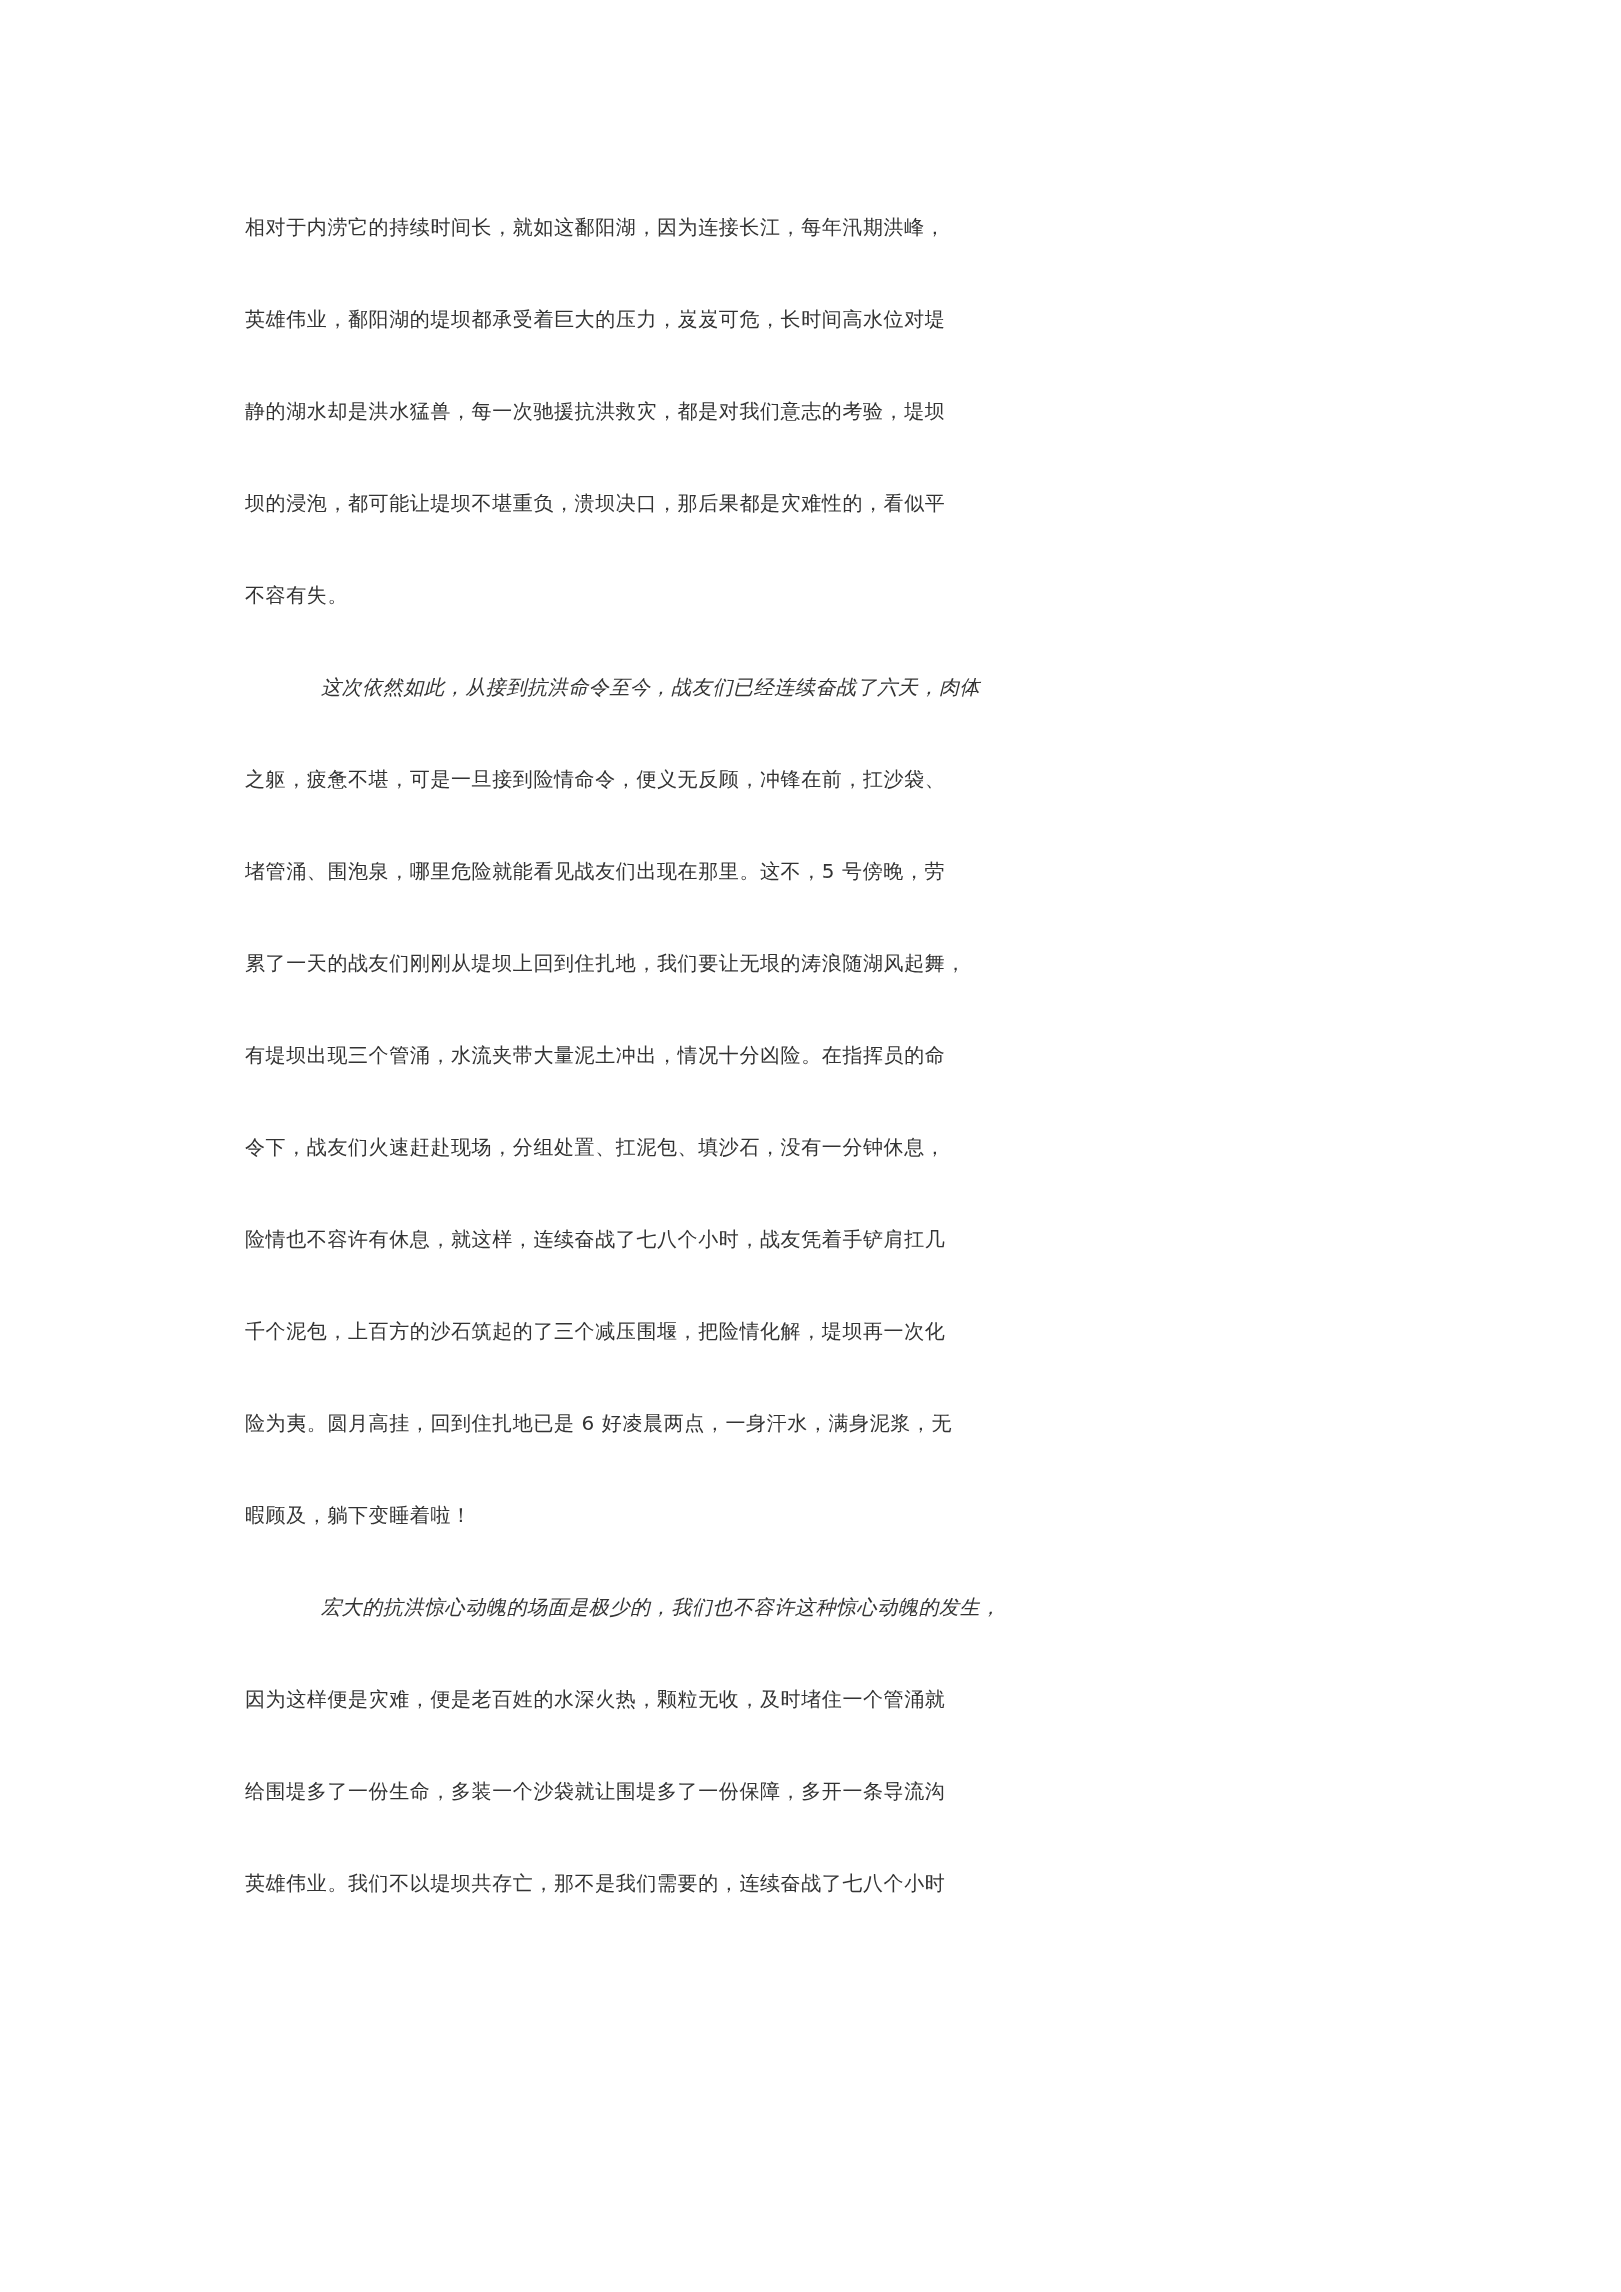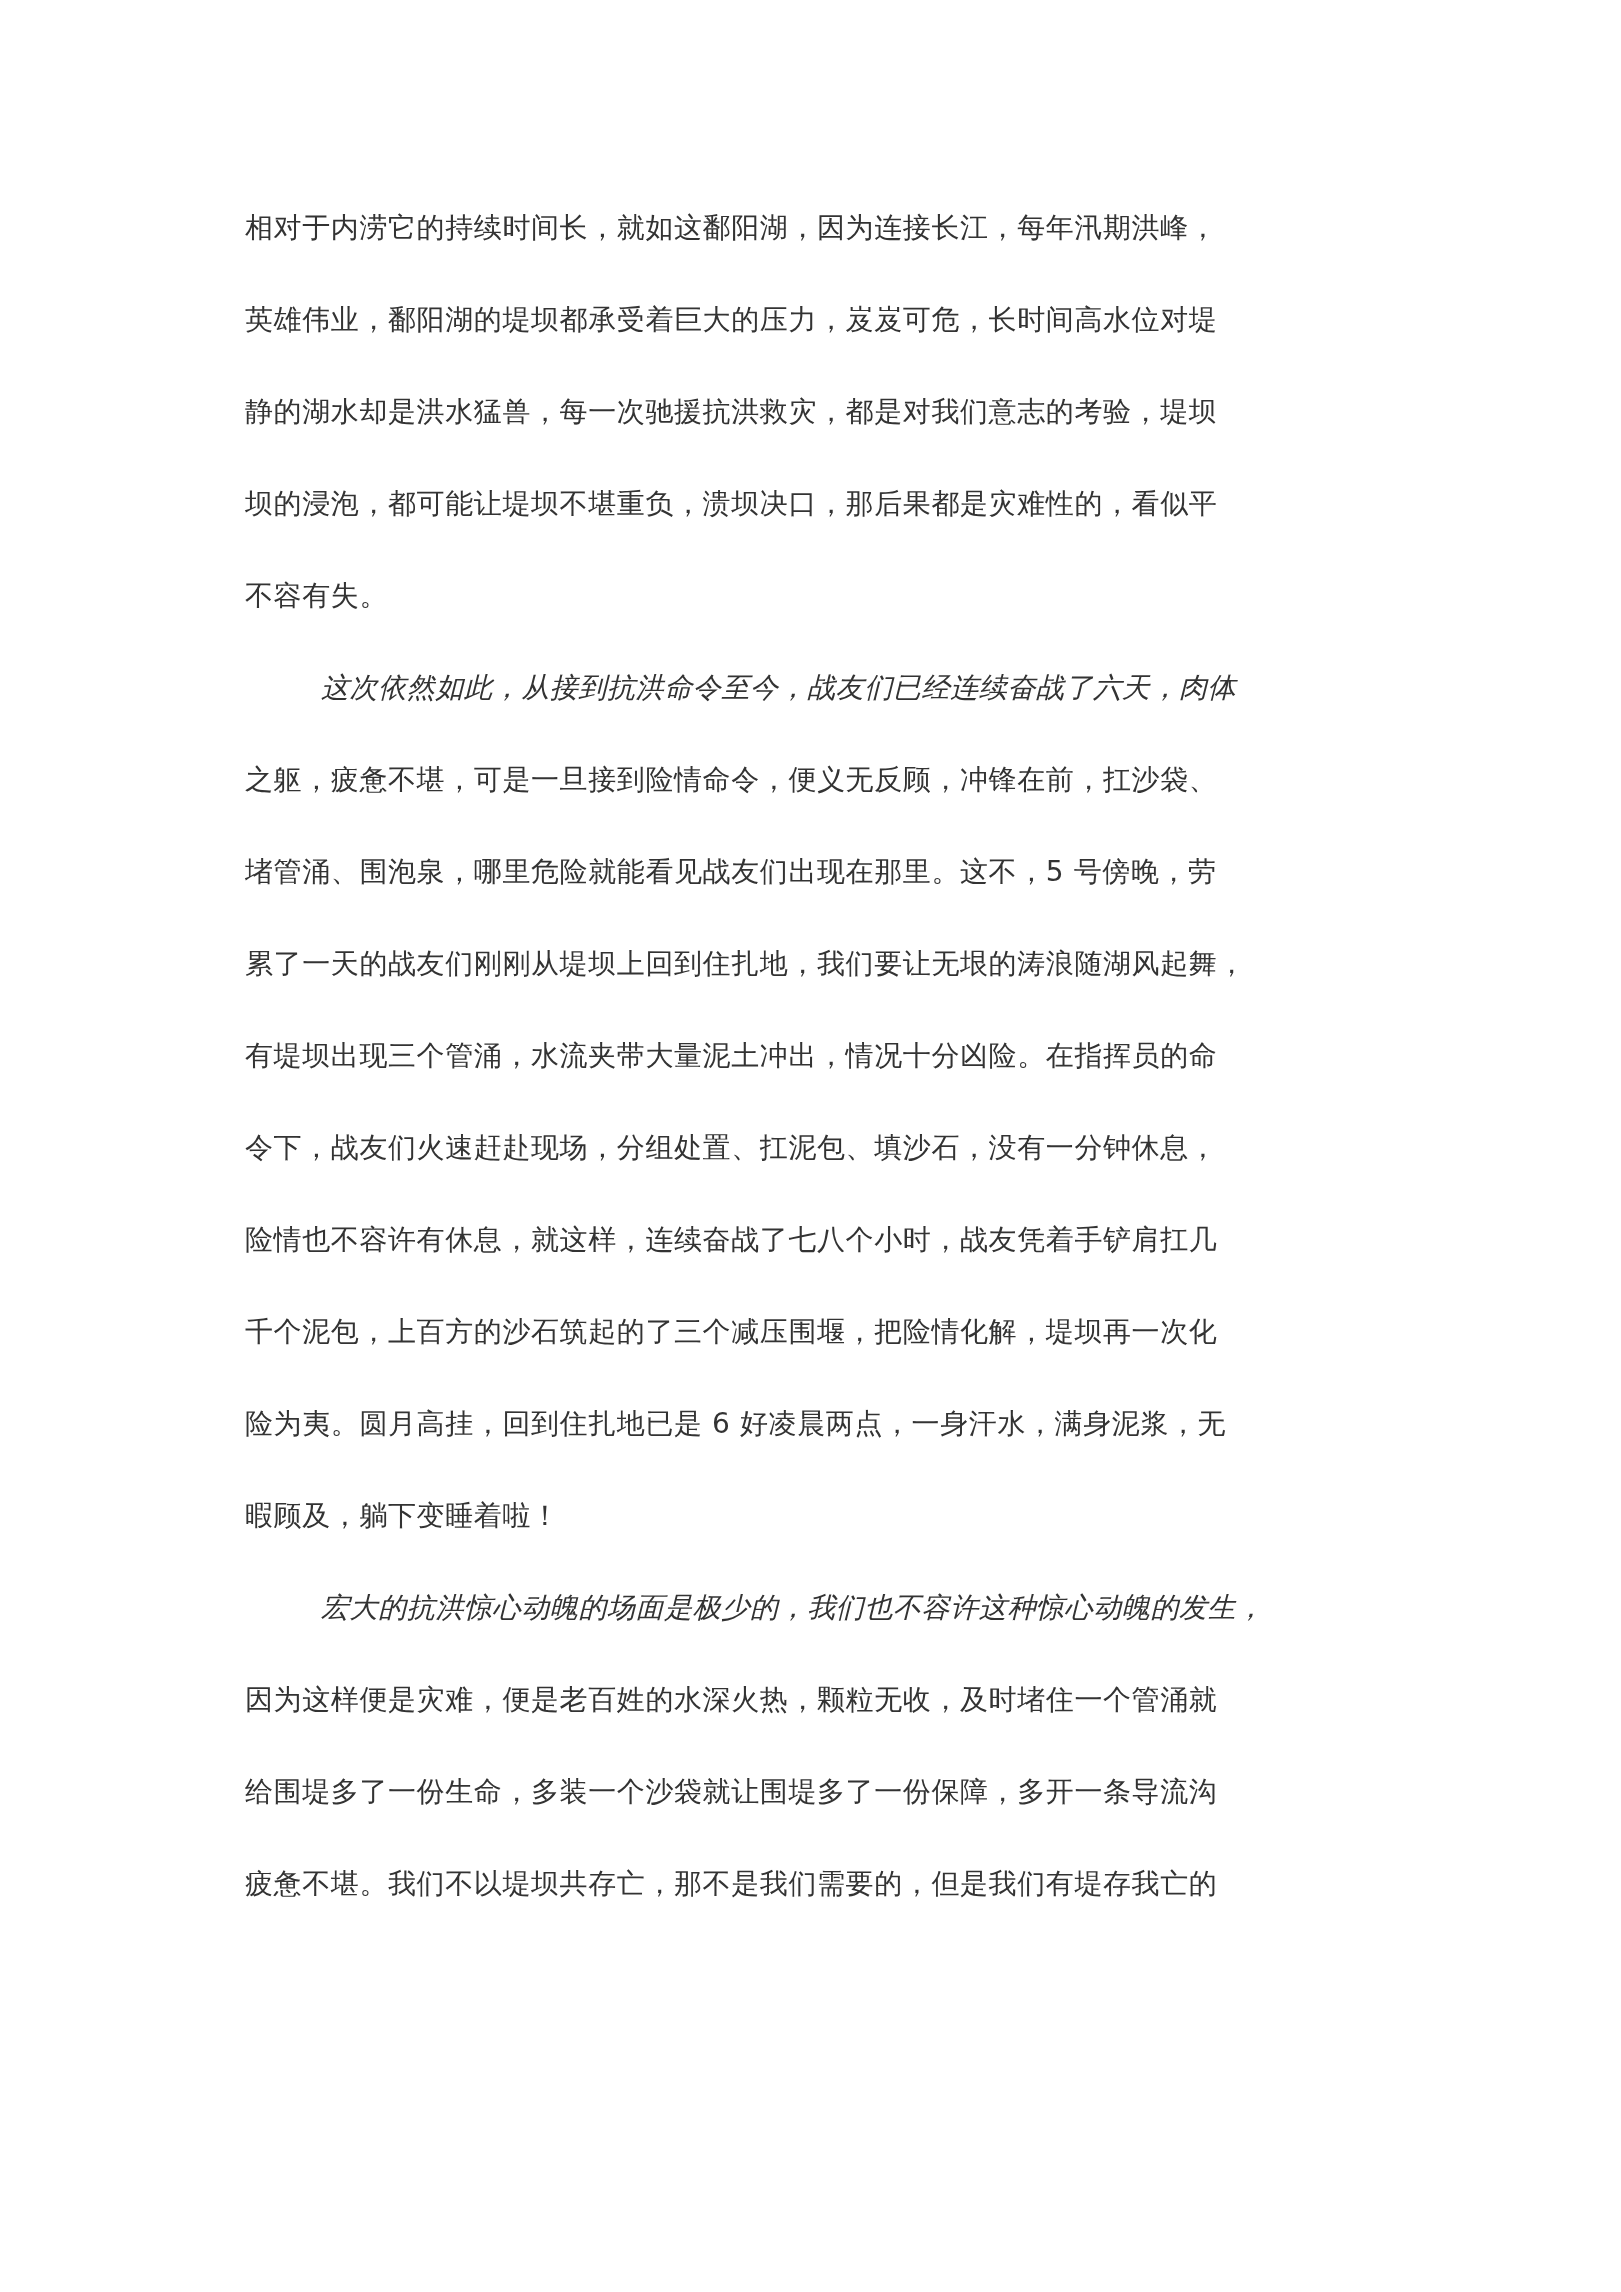--- a/index.html
+++ b/index.html
@@ -1,19 +1,19 @@
 <!DOCTYPE html>
 <html><head>
 <meta charset="utf-8">
 <style>
   html, body { margin:0; padding:0; background:#ffffff; }
   body { width:1621px; height:2293px; position:relative; overflow:hidden;
          font-family:"DejaVu Sans", "Liberation Sans", sans-serif; color:#333333; }
   .page { position:absolute; left:245px; top:201px; width:1147px; }
-  .line { height:92px; line-height:53px; font-size:28px; white-space:nowrap; letter-spacing:0.6px; }
+  .line { height:92px; line-height:53px; font-size:20px; white-space:nowrap; letter-spacing:0.6px; }
   .indent { padding-left:76px;font-style:italic; }
 </style>
 </head>
 <body>
 
 <div class="page">
   <div class="line">相对于内涝它的持续时间长，就如这鄱阳湖，因为连接长江，每年汛期洪峰，</div>
   <div class="line">英雄伟业，鄱阳湖的堤坝都承受着巨大的压力，岌岌可危，长时间高水位对堤</div>
   <div class="line">静的湖水却是洪水猛兽，每一次驰援抗洪救灾，都是对我们意志的考验，堤坝</div>
   <div class="line">坝的浸泡，都可能让堤坝不堪重负，溃坝决口，那后果都是灾难性的，看似平</div>
@@ -24,15 +24,15 @@
   <div class="line">累了一天的战友们刚刚从堤坝上回到住扎地，我们要让无垠的涛浪随湖风起舞，</div>
   <div class="line">有堤坝出现三个管涌，水流夹带大量泥土冲出，情况十分凶险。在指挥员的命</div>
   <div class="line">令下，战友们火速赶赴现场，分组处置、扛泥包、填沙石，没有一分钟休息，</div>
   <div class="line">险情也不容许有休息，就这样，连续奋战了七八个小时，战友凭着手铲肩扛几</div>
   <div class="line">千个泥包，上百方的沙石筑起的了三个减压围堰，把险情化解，堤坝再一次化</div>
   <div class="line">险为夷。圆月高挂，回到住扎地已是 6 好凌晨两点，一身汗水，满身泥浆，无</div>
   <div class="line">暇顾及，躺下变睡着啦！</div>
   <div class="line indent">宏大的抗洪惊心动魄的场面是极少的，我们也不容许这种惊心动魄的发生，</div>
   <div class="line">因为这样便是灾难，便是老百姓的水深火热，颗粒无收，及时堵住一个管涌就</div>
   <div class="line">给围堤多了一份生命，多装一个沙袋就让围堤多了一份保障，多开一条导流沟</div>
-  <div class="line">疲惫不堪。我们不以堤坝共存亡，那不是我们需要的，但是我们有堤存我亡的</div>
+  <div class="line">英雄伟业。我们不以堤坝共存亡，那不是我们需要的，连续奋战了七八个小时</div>
 </div>
 
 
 </body></html>

